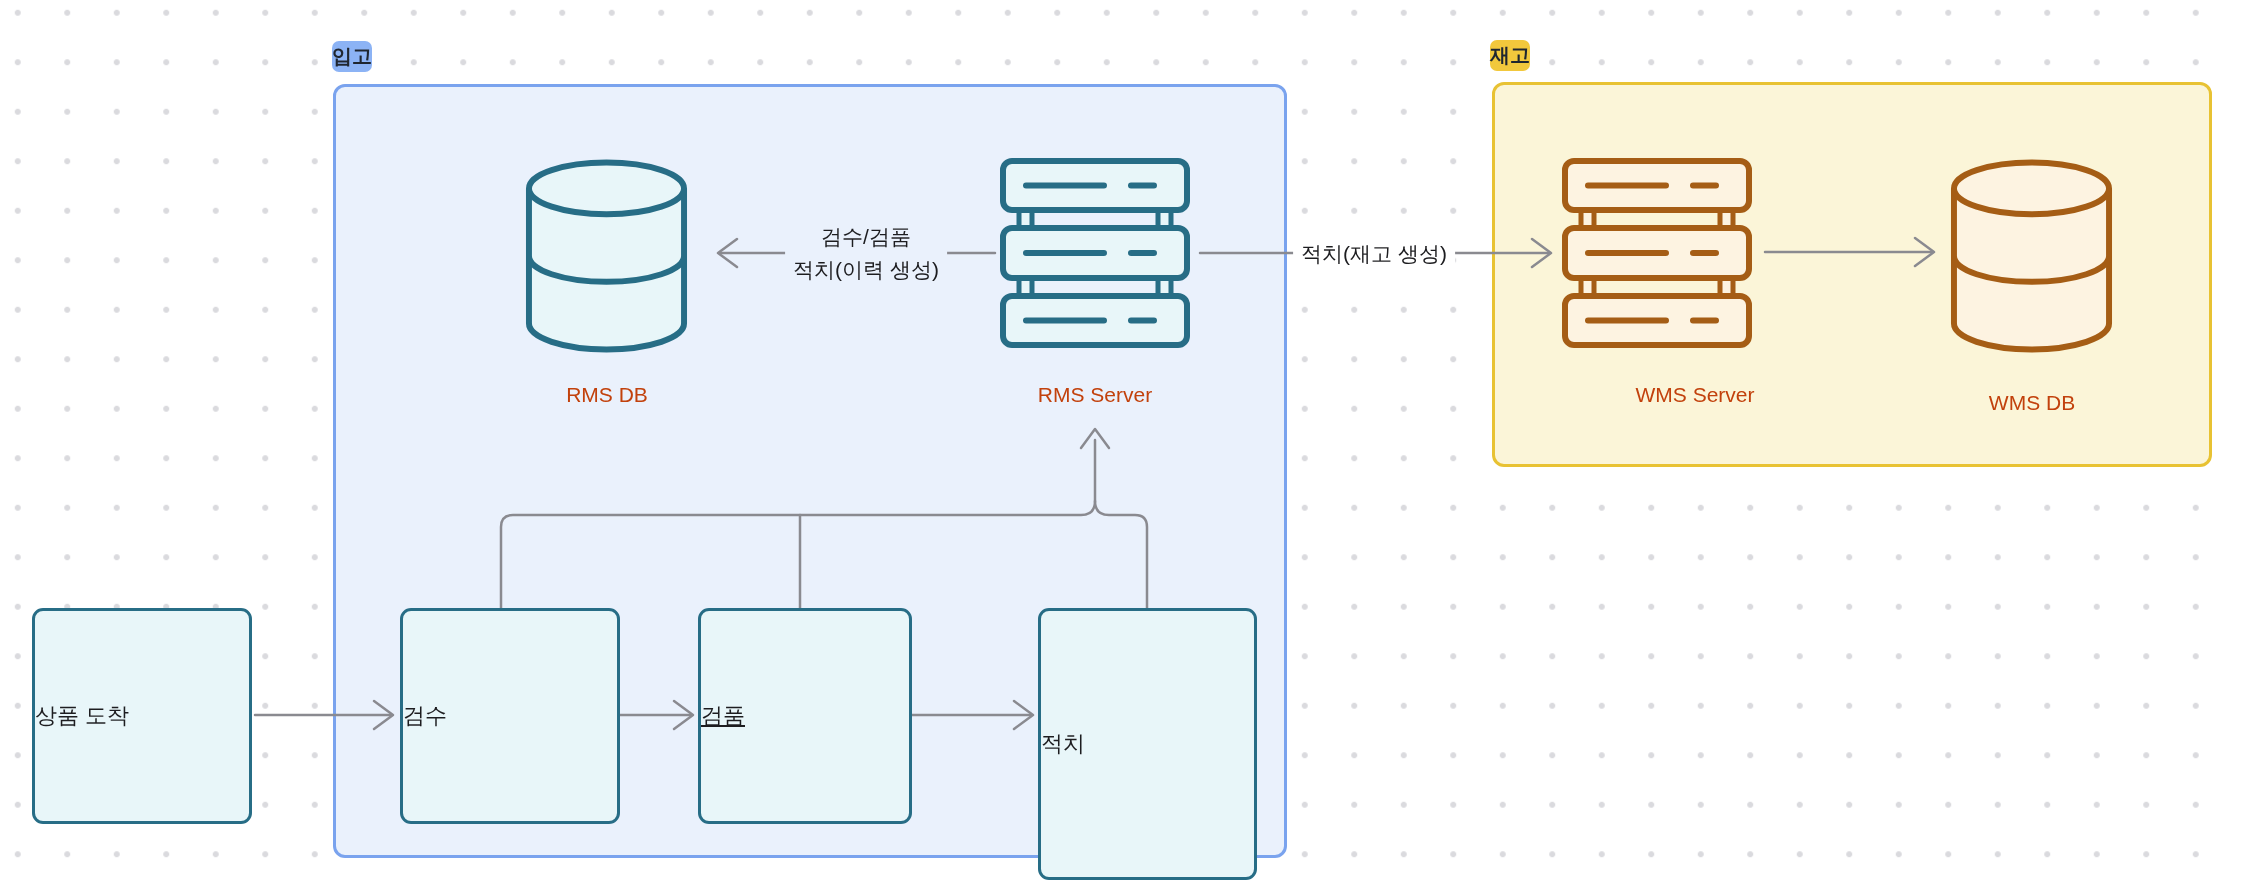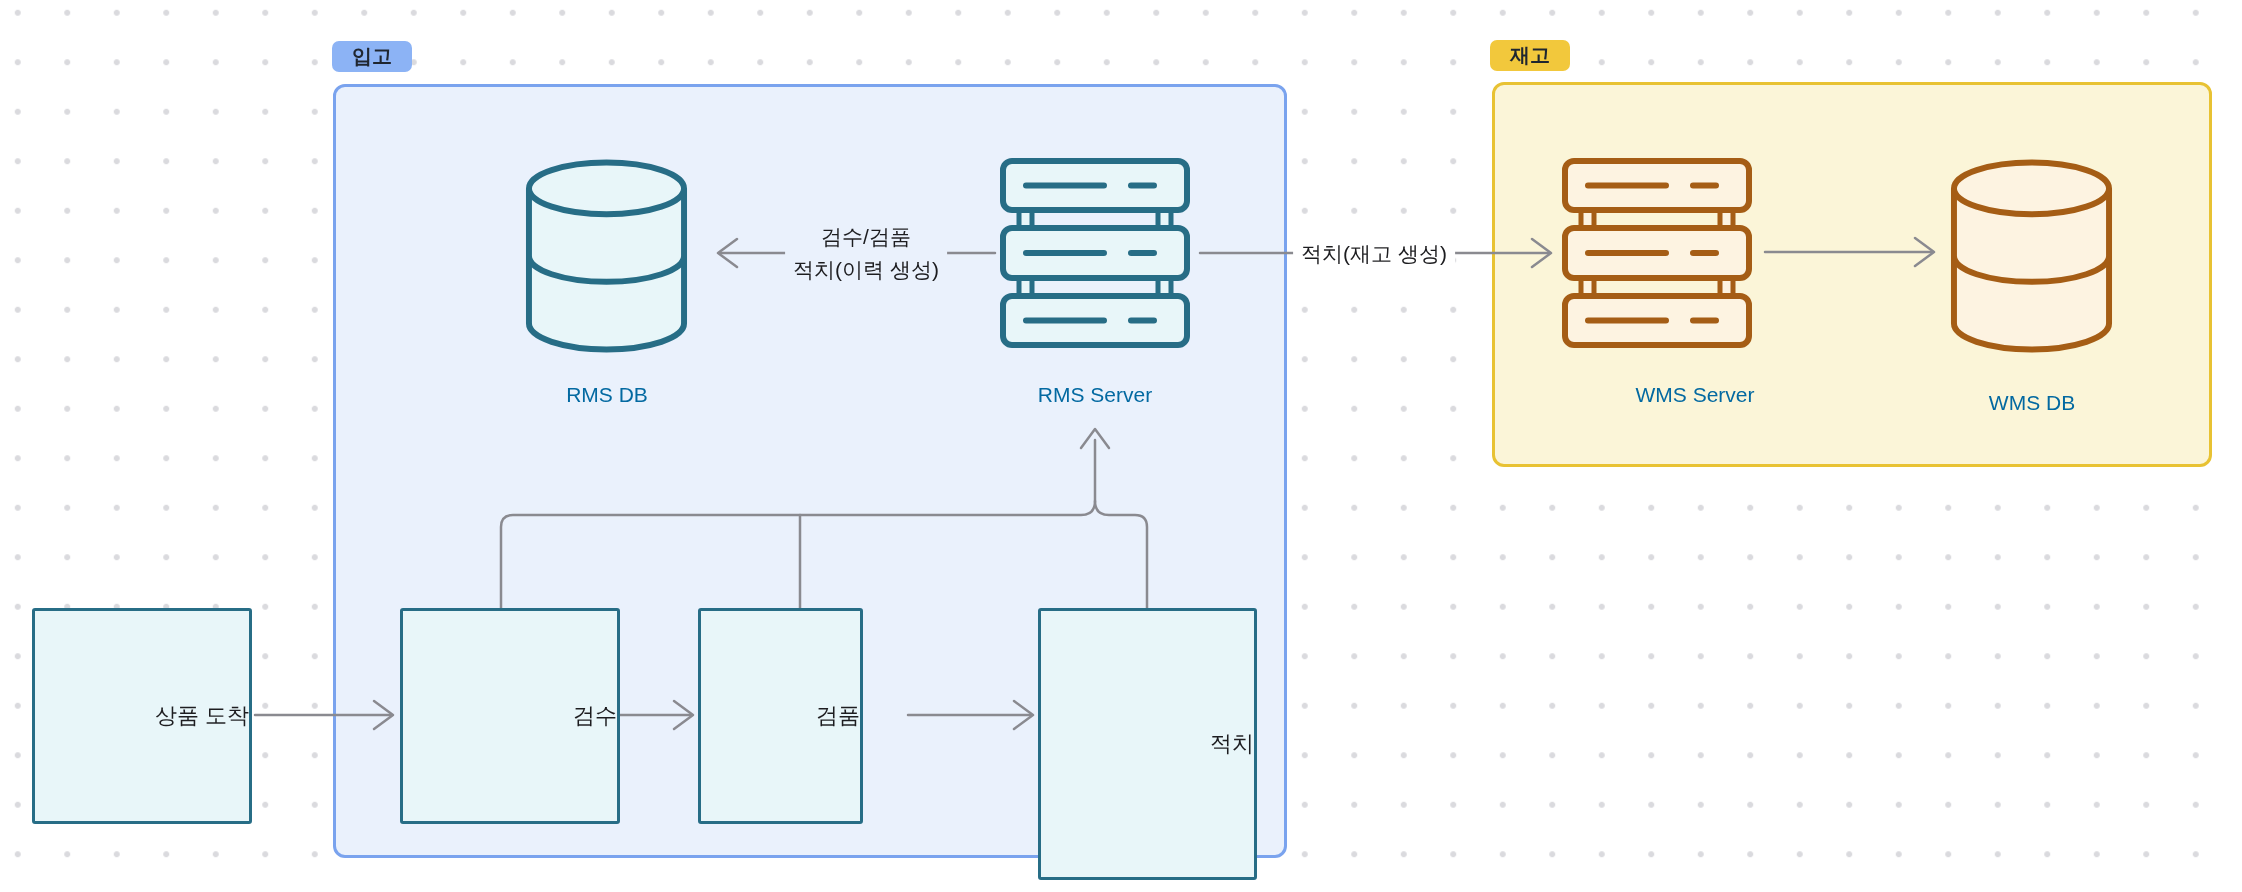--- a/index.html
+++ b/index.html
@@ -20,35 +20,35 @@
     background-size:49.5px 49.5px;
     background-position:-7px -12px;
     position:relative;
   }
   .abs{position:absolute;}
   
   .group{border-radius:12px;}
   .group.blue{background:var(--blue-fill);border:3px solid var(--blue-border);}
   .group.gold{background:var(--gold-fill);border:3.5px solid var(--gold-border);}
   .badge{
-    height:31px;display:flex;align-items:center;padding:0 20px;
+    height:31px;display:flex;align-items:center;padding:0 0;
     border-radius:7px;font-size:20px;font-weight:600;color:var(--badge-ink);
   }
   .badge.blue{background:var(--blue-badge);}
   .badge.gold{background:var(--gold-badge);}
   
   .flowbox{
     background:var(--teal-fill);border:3.5px solid var(--teal-stroke);
-    border-radius:3px;display:flex;align-items:center;justify-content:flex-end;
+    border-radius:11px;display:flex;align-items:center;justify-content:flex-start;
     font-size:22px;color:var(--ink);
   }
   
   .caption{
     transform:translateX(-50%);white-space:nowrap;
-    font-size:21px;color:#0369a1;text-align:right;
+    font-size:21px;color:#c2410c;text-align:right;
   }
   
   .edge-label{
     transform:translate(-50%,-50%);text-align:center;white-space:nowrap;
     font-size:21px;line-height:33px;color:var(--ink);padding:1px 8px;
   }
   .edge-label.on-blue{background:var(--blue-fill);margin-left:16px;}
   .edge-label.on-white{background:var(--bg);}
   
   .teal-shape{stroke:var(--teal-stroke);fill:var(--teal-fill);}
@@ -172,18 +172,18 @@
 <div class="abs edge-label on-white" style="left:1374px;top:253px;">
   <div>적치(재고 생성)</div>
 </div>
 
 <div class="abs flowbox" style="left:32px;top:608px;width:220px;height:216px;">
   <span>상품 도착</span>
 </div>
 <div class="abs flowbox" style="left:400px;top:608px;width:220px;height:216px;">
   <span>검수</span>
 </div>
-<div class="abs flowbox" style="left:698px;top:608px;width:165px;height:216px;">
+<div class="abs flowbox" style="left:698px;top:608px;width:214px;height:216px;text-decoration:underline;">
   <span>검품</span>
 </div>
 <div class="abs flowbox" style="left:1038px;top:608px;width:219px;height:272px;">
   <span>적치</span>
 </div>
 
 </body></html>

